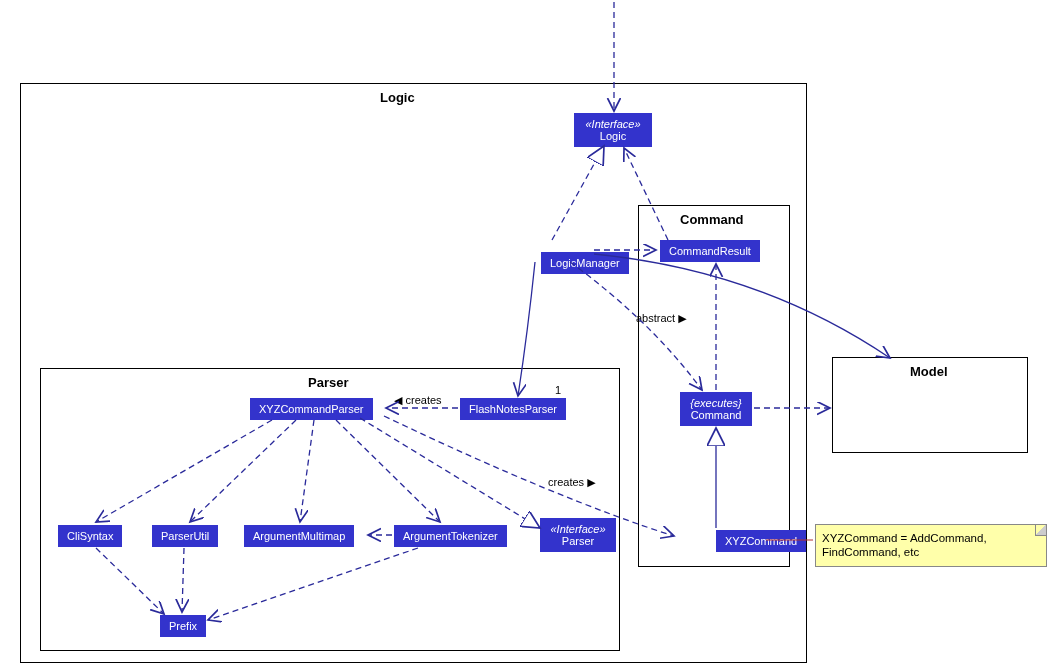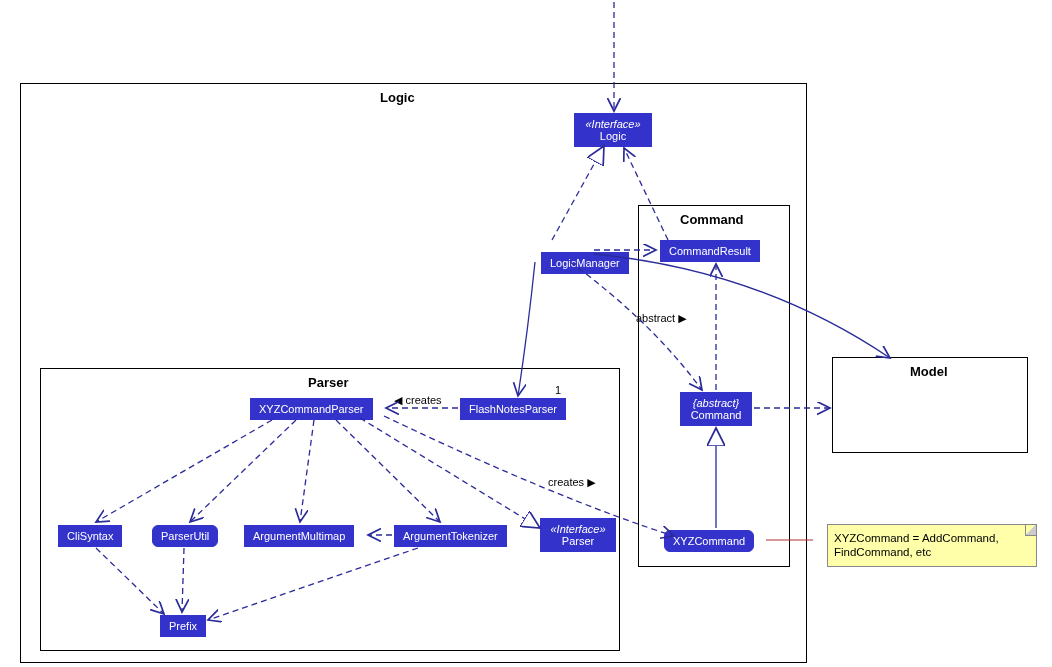--- a/index.html
+++ b/index.html
@@ -106,62 +106,62 @@
 
   <div class="node" style="left:500px; top:252px;margin-left:41px;">
     <span class="name">LogicManager</span>
   </div>
 
   <div class="node" style="left:660px; top:240px;">
     <span class="name">CommandResult</span>
   </div>
 
   <div class="node" style="left:680px; top:392px; width:72px;">
-    <span class="stereotype">{abstract}</span>
+    <span class="stereotype">{executes}</span>
     <span class="name">Command</span>
   </div>
 
-  <div class="node" style="left:664px; top:530px;border-radius:6px;">
+  <div class="node" style="left:716px; top:530px;">
     <span class="name">XYZCommand</span>
   </div>
 
   <div class="node" style="left:460px; top:398px;">
     <span class="name">FlashNotesParser</span>
   </div>
 
   <div class="node" style="left:250px; top:398px;text-align:right;">
     <span class="name">XYZCommandParser</span>
   </div>
 
   <div class="node" style="left:540px; top:518px; width:76px;">
     <span class="stereotype">«Interface»</span>
     <span class="name">Parser</span>
   </div>
 
   <div class="node" style="left:58px; top:525px;text-align:right;">
     <span class="name">CliSyntax</span>
   </div>
 
-  <div class="node" style="left:152px; top:525px;border-radius:6px;">
+  <div class="node" style="left:152px; top:525px;">
     <span class="name">ParserUtil</span>
   </div>
 
   <div class="node" style="left:244px; top:525px;">
     <span class="name">ArgumentMultimap</span>
   </div>
 
   <div class="node" style="left:394px; top:525px;">
     <span class="name">ArgumentTokenizer</span>
   </div>
 
   <div class="node" style="left:160px; top:615px;">
     <span class="name">Prefix</span>
   </div>
 
-  <div class="note" style="left:815px; top:524px; width:210px;margin-left:12px;">
+  <div class="note" style="left:815px; top:524px; width:232px;">
     <span>XYZCommand = AddCommand,</span><br>
     <span>FindCommand, etc</span>
   </div>
 
   <div class="edge-label" style="left:394px; top:394px;">◀ creates</div>
   <div class="edge-label" style="left:548px; top:476px;">creates ▶</div>
   <div class="edge-label" style="left:636px; top:312px;">abstract ▶</div>
   <div class="mult" style="left:555px; top:384px;">1</div>
 
   <svg class="arrows">

